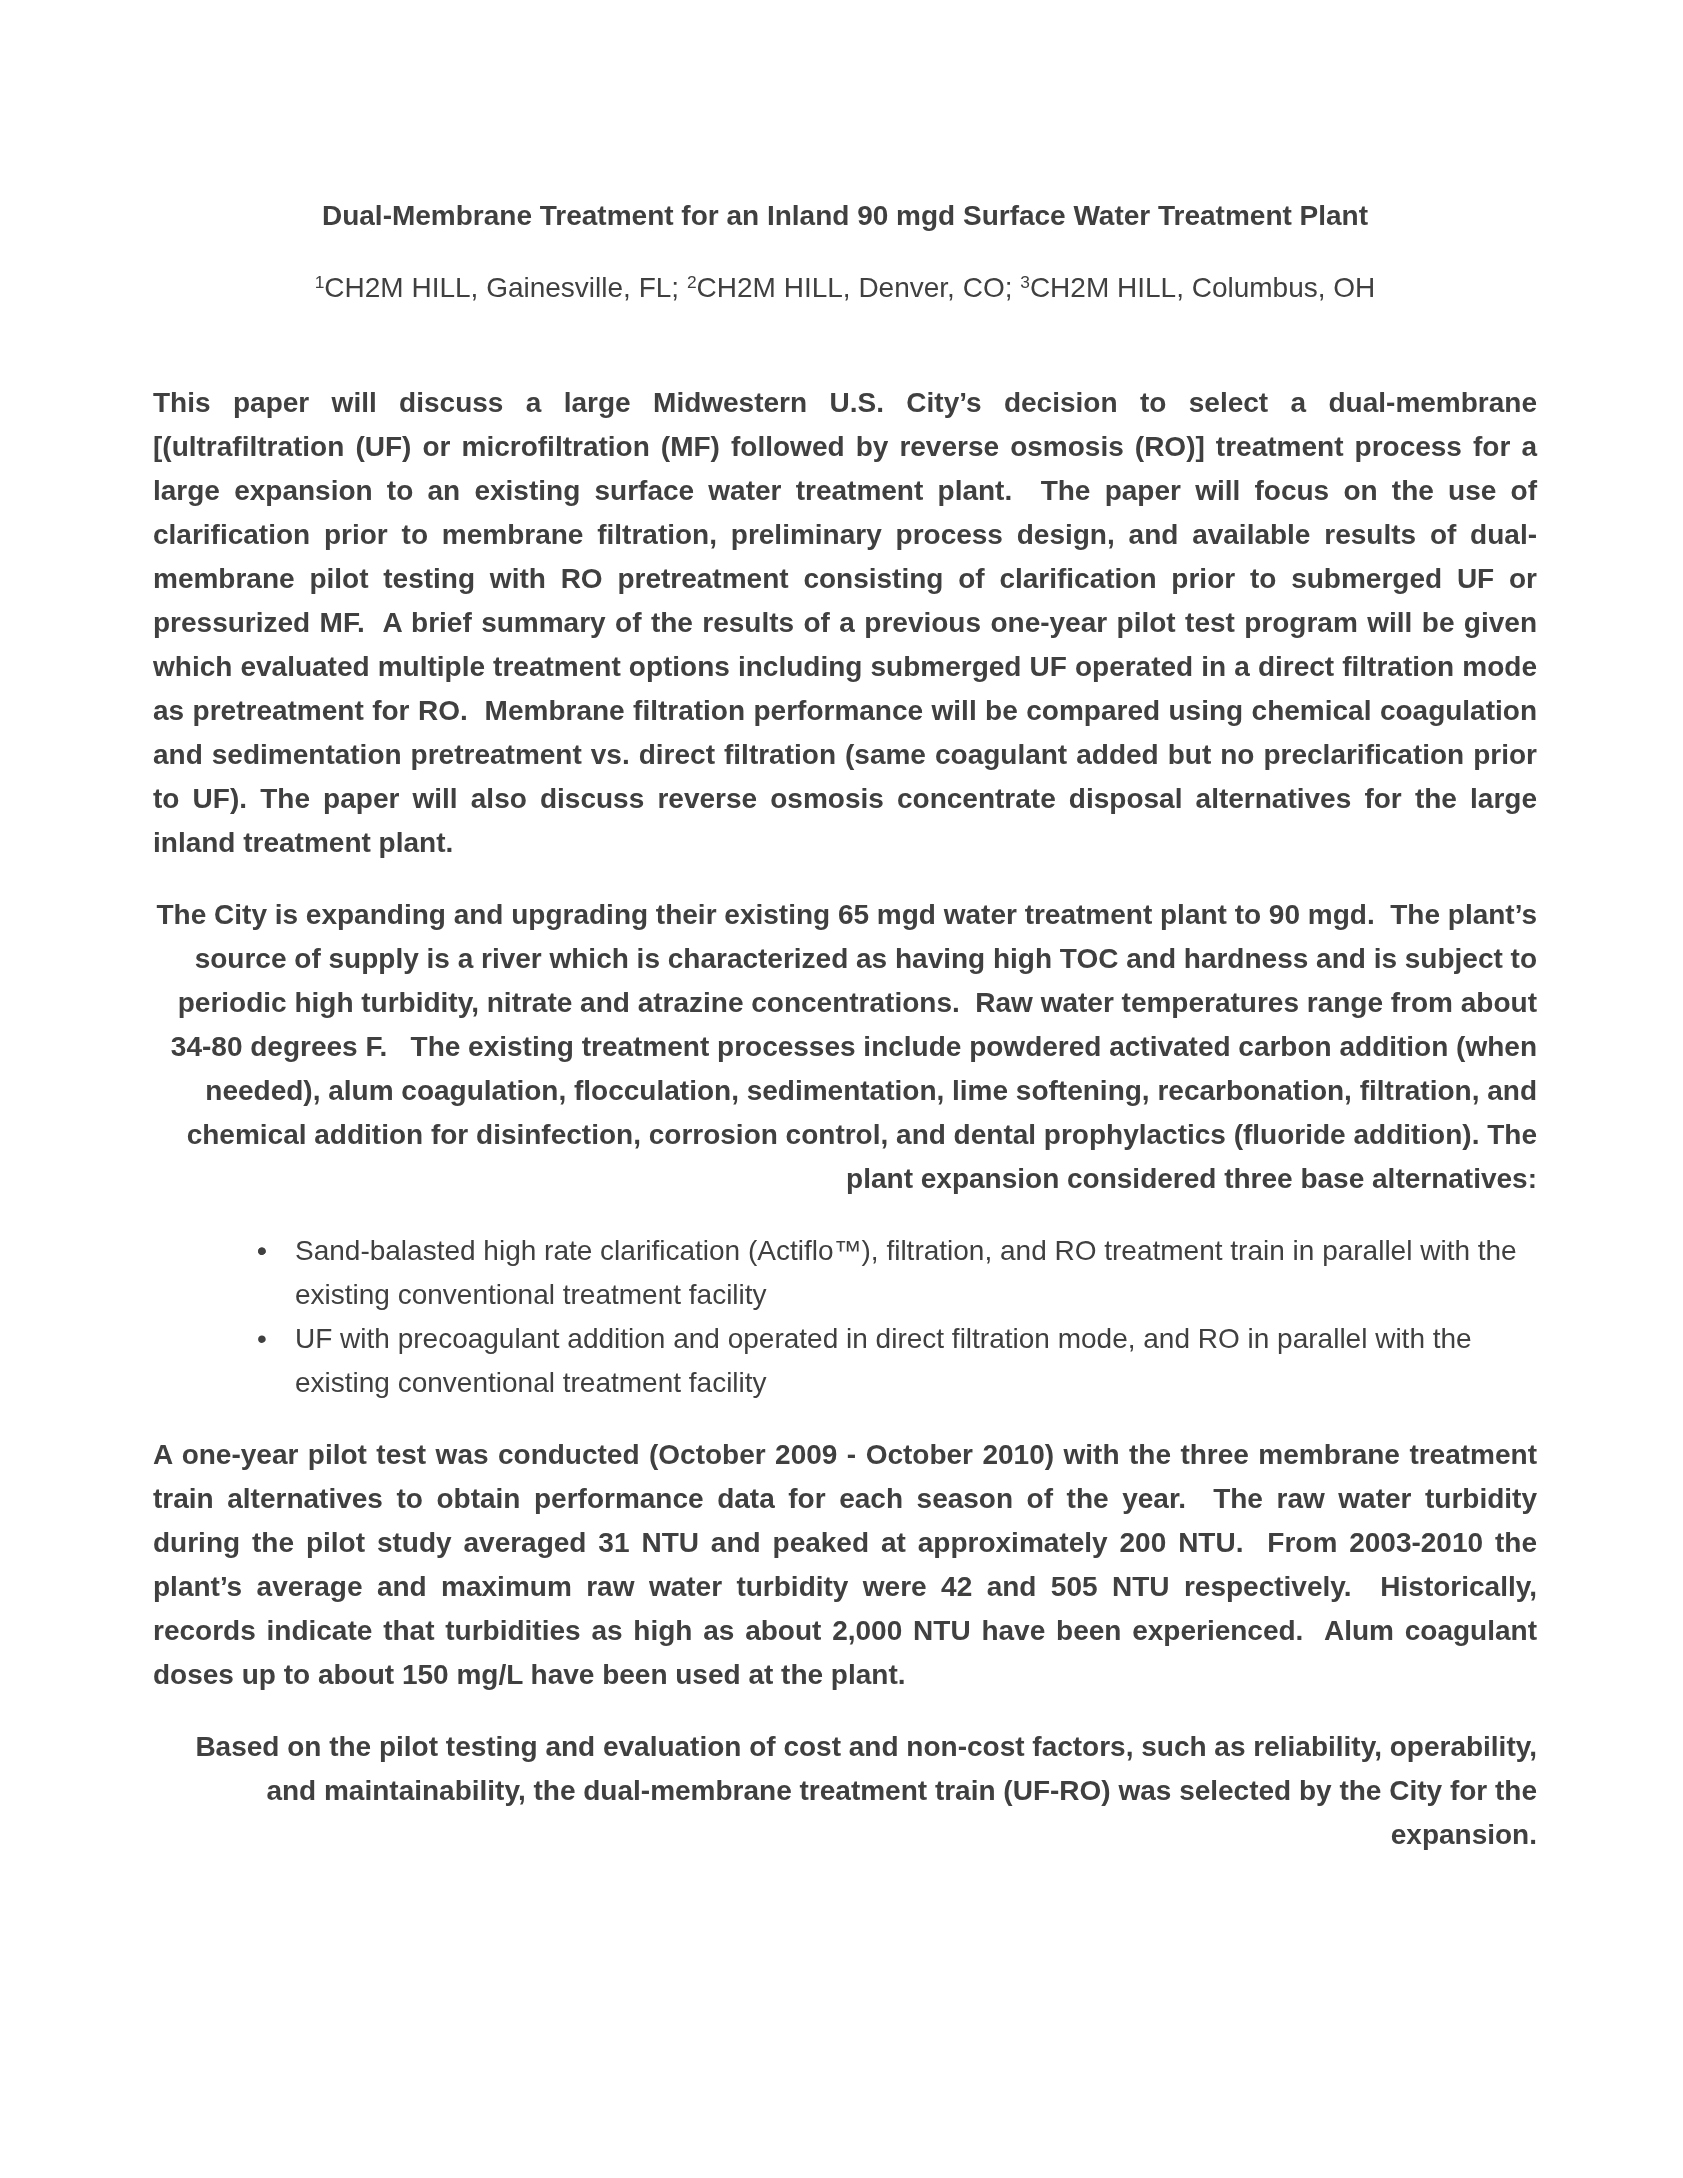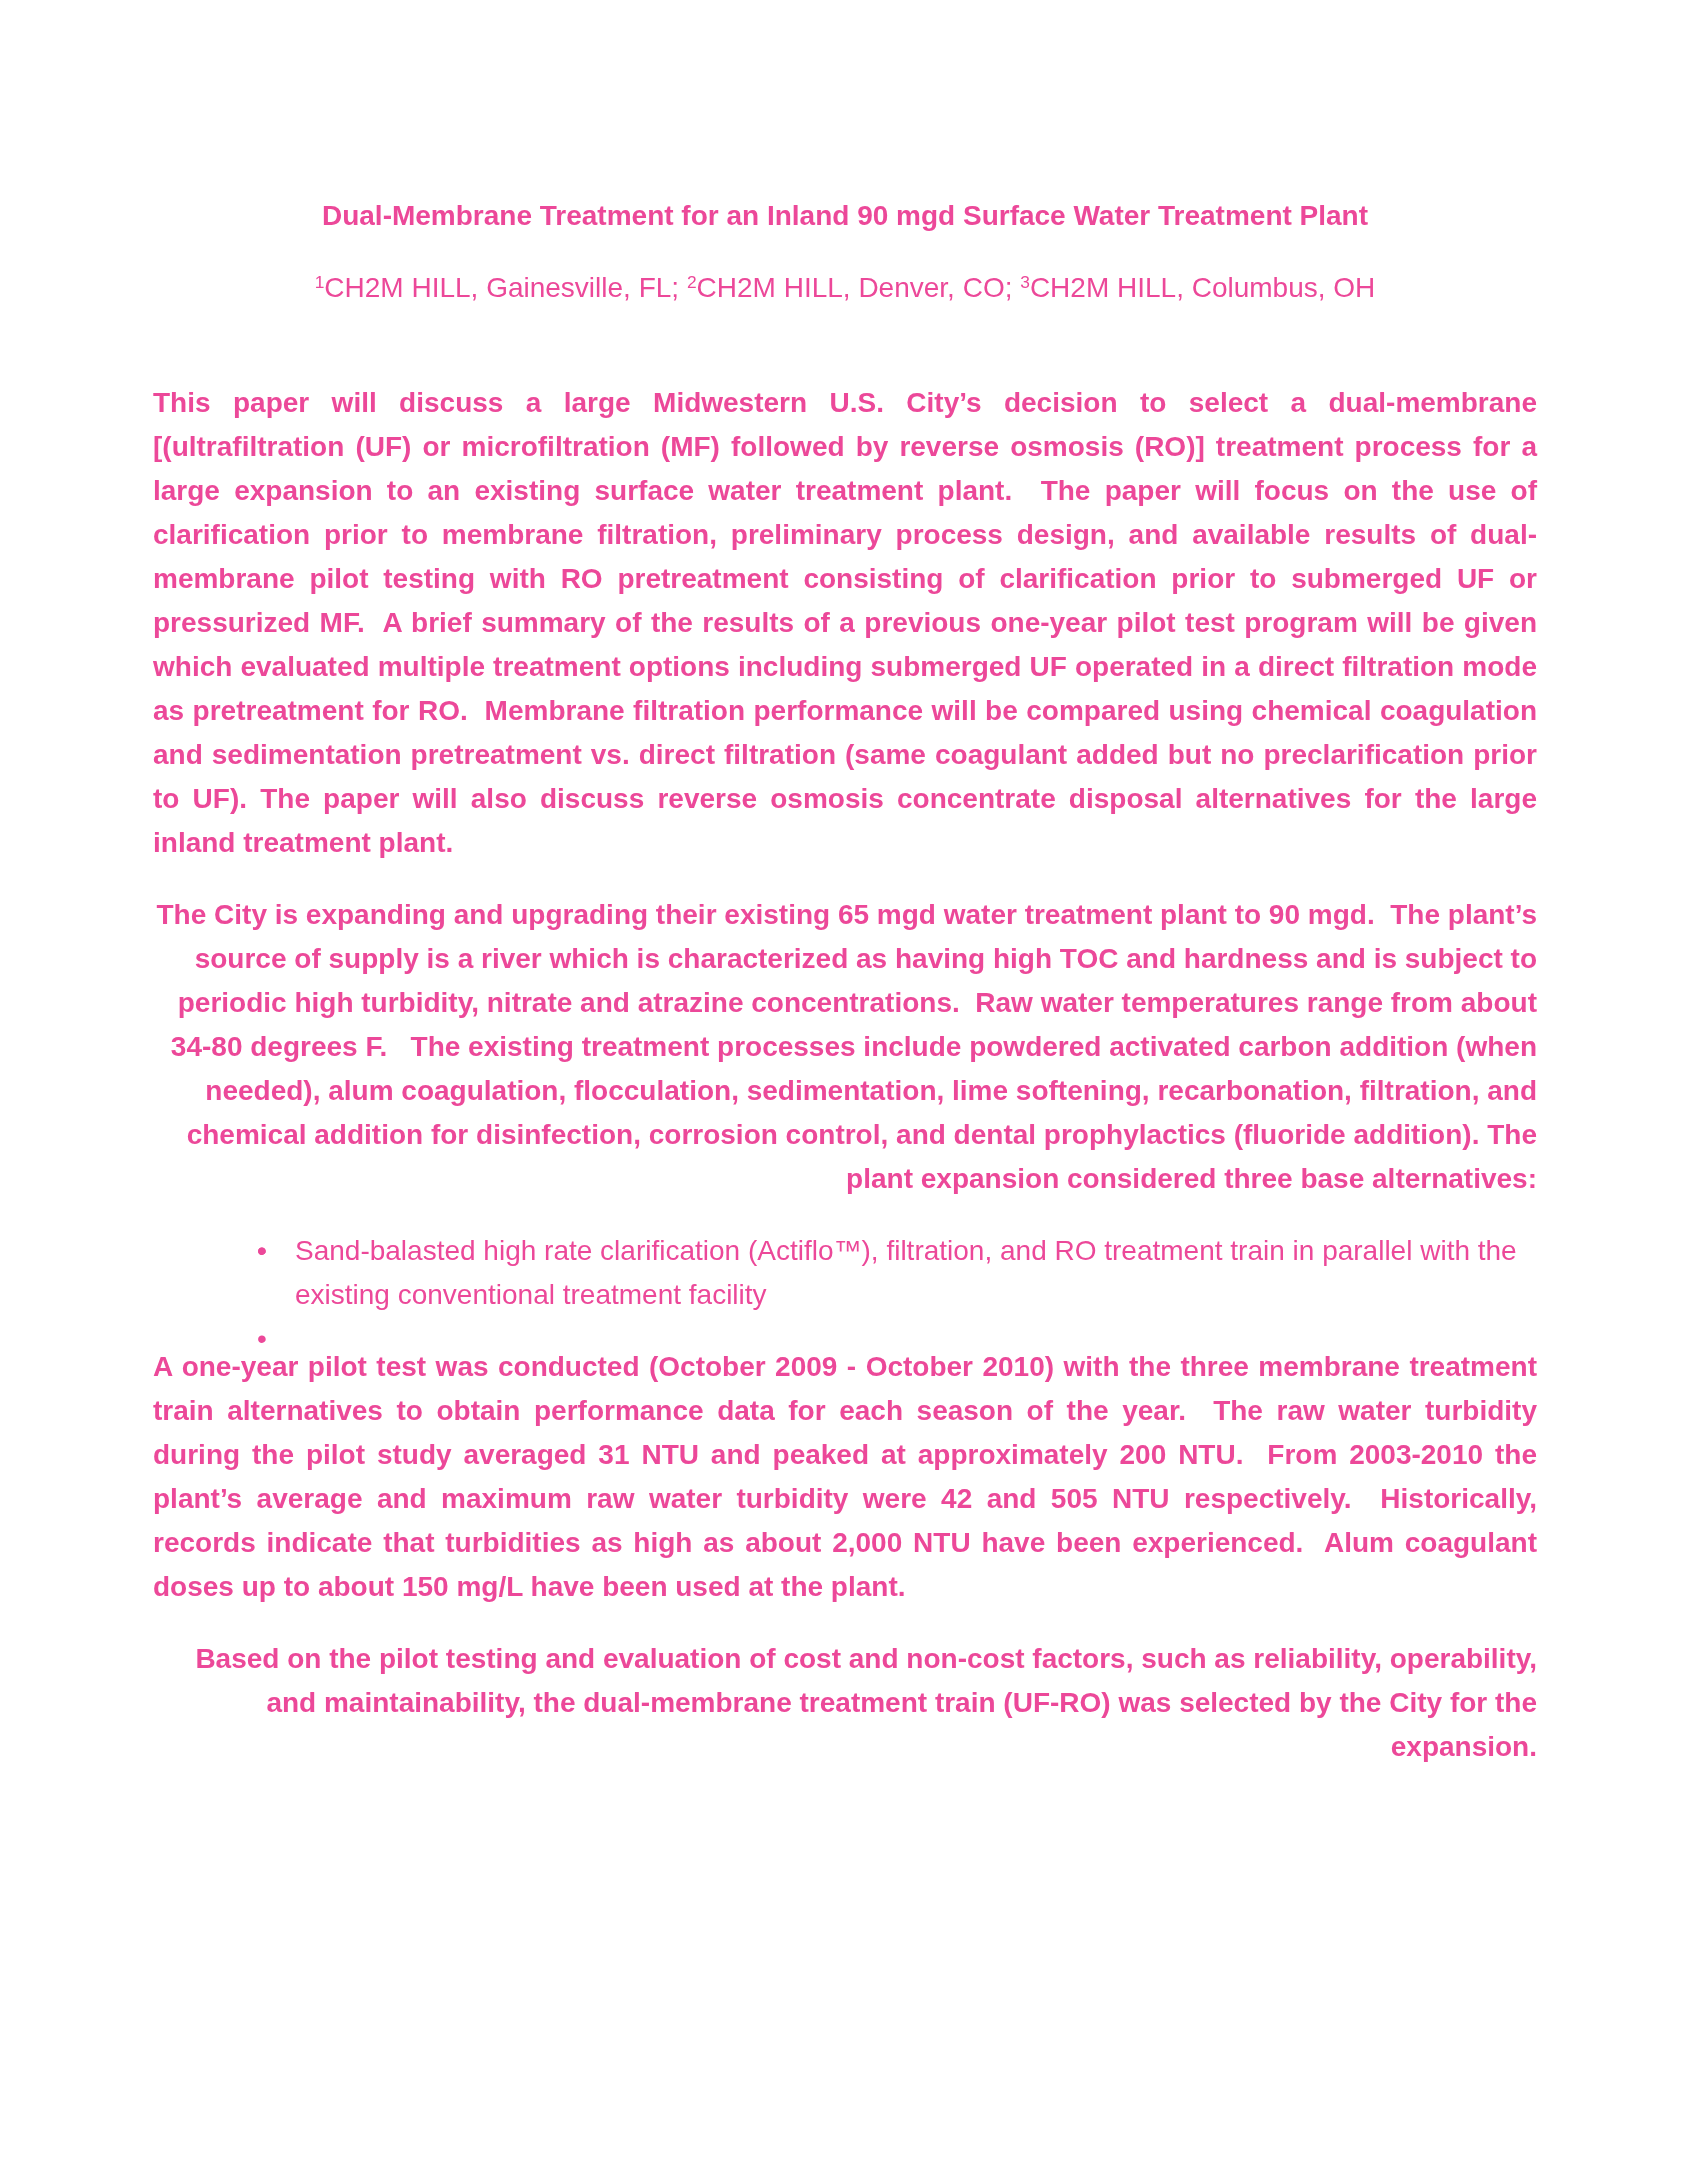--- a/index.html
+++ b/index.html
@@ -5,21 +5,21 @@
   * { margin: 0; padding: 0; box-sizing: border-box; }
   html, body { background: #ffffff; }
   .page {
     position: relative;
     width: 1638px;
     height: 2178px;
     background: #ffffff;
     font-family: "Liberation Sans", sans-serif;
     font-size: 28px;
     line-height: 44px;
-    color: #ec4899;
+    color: #404040;
     overflow: hidden;
   }
   .content {
     position: absolute;
     left: 153px;
     top: 194px;
     width: 1384px;
   }
   .title {
     font-size: 28px;
@@ -80,21 +80,21 @@
 
     <p class="center-line affil-line"><sup>1</sup><span>CH2M HILL, Gainesville, FL; </span><sup>2</sup><span>CH2M HILL, Denver, CO; </span><sup>3</sup><span>CH2M HILL, Columbus, OH</span></p>
 
     <p class="body-par">This paper will discuss a large Midwestern U.S. City’s decision to select a dual-membrane [(ultrafiltration (UF) or microfiltration (MF) followed by reverse osmosis (RO)] treatment process for a large expansion to an existing surface water treatment plant.  The paper will focus on the use of clarification prior to membrane filtration, preliminary process design, and available results of dual-membrane pilot testing with RO pretreatment consisting of clarification prior to submerged UF or pressurized MF.  A brief summary of the results of a previous one-year pilot test program will be given which evaluated multiple treatment options including submerged UF operated in a direct filtration mode as pretreatment for RO.  Membrane filtration performance will be compared using chemical coagulation and sedimentation pretreatment vs. direct filtration (same coagulant added but no preclarification prior to UF). The paper will also discuss reverse osmosis concentrate disposal alternatives for the large inland treatment plant.</p>
 
     <p class="body-par align-left">The City is expanding and upgrading their existing 65 mgd water treatment plant to 90 mgd.  The plant’s source of supply is a river which is characterized as having high TOC and hardness and is subject to periodic high turbidity, nitrate and atrazine concentrations.  Raw water temperatures range from about 34-80 degrees F.   The existing treatment processes include powdered activated carbon addition (when needed), alum coagulation, flocculation, sedimentation, lime softening, recarbonation, filtration, and chemical addition for disinfection, corrosion control, and dental prophylactics (fluoride addition). The plant expansion considered three base alternatives:</p>
 
     <ul class="bullet-list">
       <li><span class="bullet-marker">•</span></li>
       <li><span class="bullet-marker">•</span><span>Sand-balasted high rate clarification (Actiflo™), filtration, and RO treatment train in parallel with the existing conventional treatment facility</span></li>
-      <li><span class="bullet-marker">•</span></li>
+      <li><span class="bullet-marker">•</span><span>UF with precoagulant addition and operated in direct filtration mode, and RO in parallel with the existing conventional treatment facility</span></li>
     </ul>
 
     <p class="body-par">A one-year pilot test was conducted (October 2009 - October 2010) with the three membrane treatment train alternatives to obtain performance data for each season of the year.  The raw water turbidity during the pilot study averaged 31 NTU and peaked at approximately 200 NTU.  From 2003-2010 the plant’s average and maximum raw water turbidity were 42 and 505 NTU respectively.  Historically, records indicate that turbidities as high as about 2,000 NTU have been experienced.  Alum coagulant doses up to about 150 mg/L have been used at the plant.</p>
 
     <p class="body-par align-left">Based on the pilot testing and evaluation of cost and non-cost factors, such as reliability, operability, and maintainability, the dual-membrane treatment train (UF-RO) was selected by the City for the expansion.</p>
 
   </div>
 </div>
 
 

